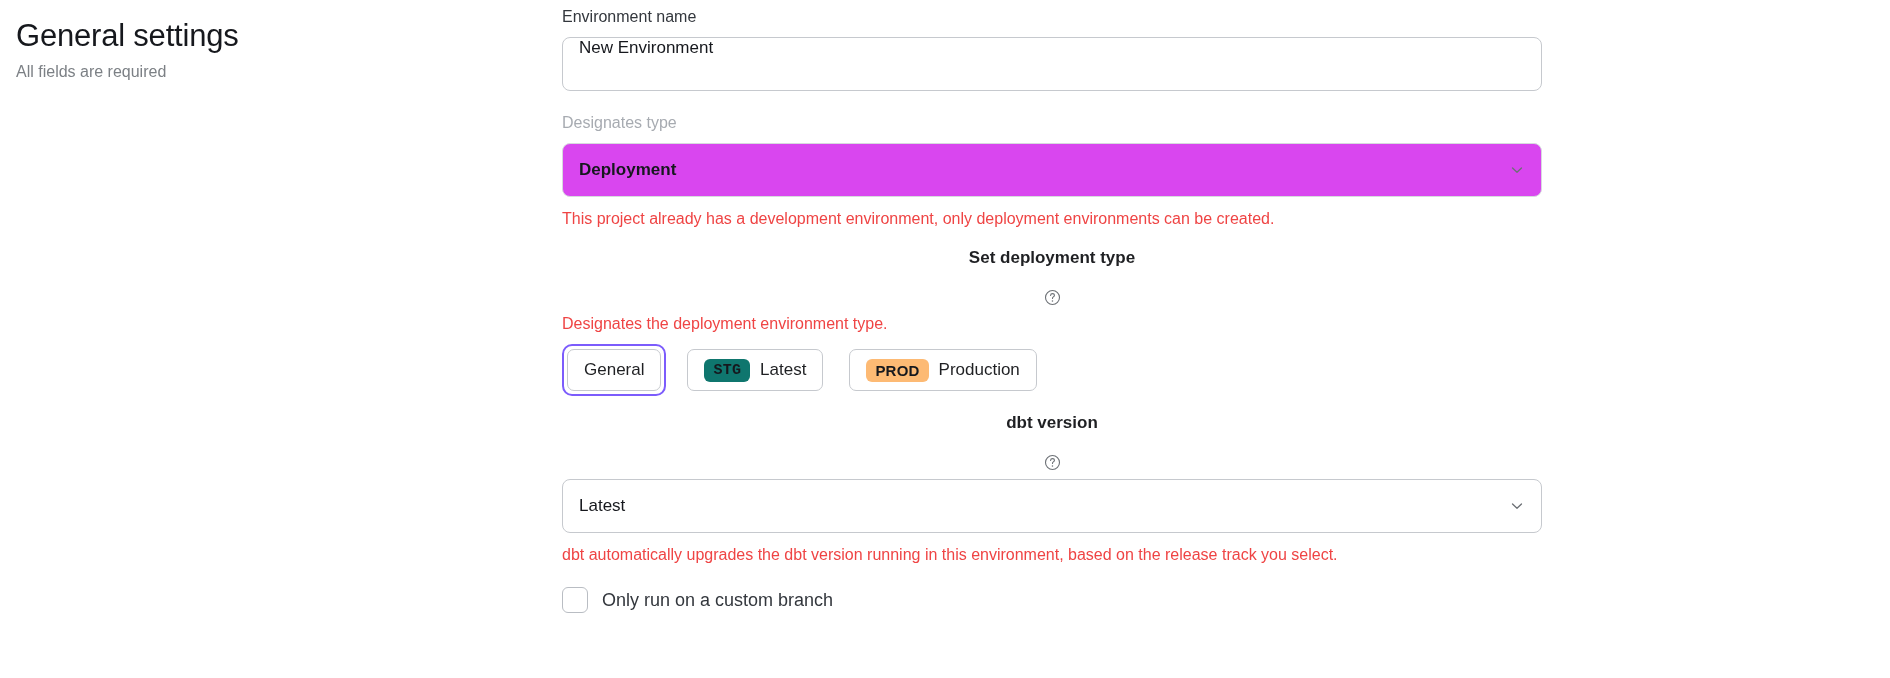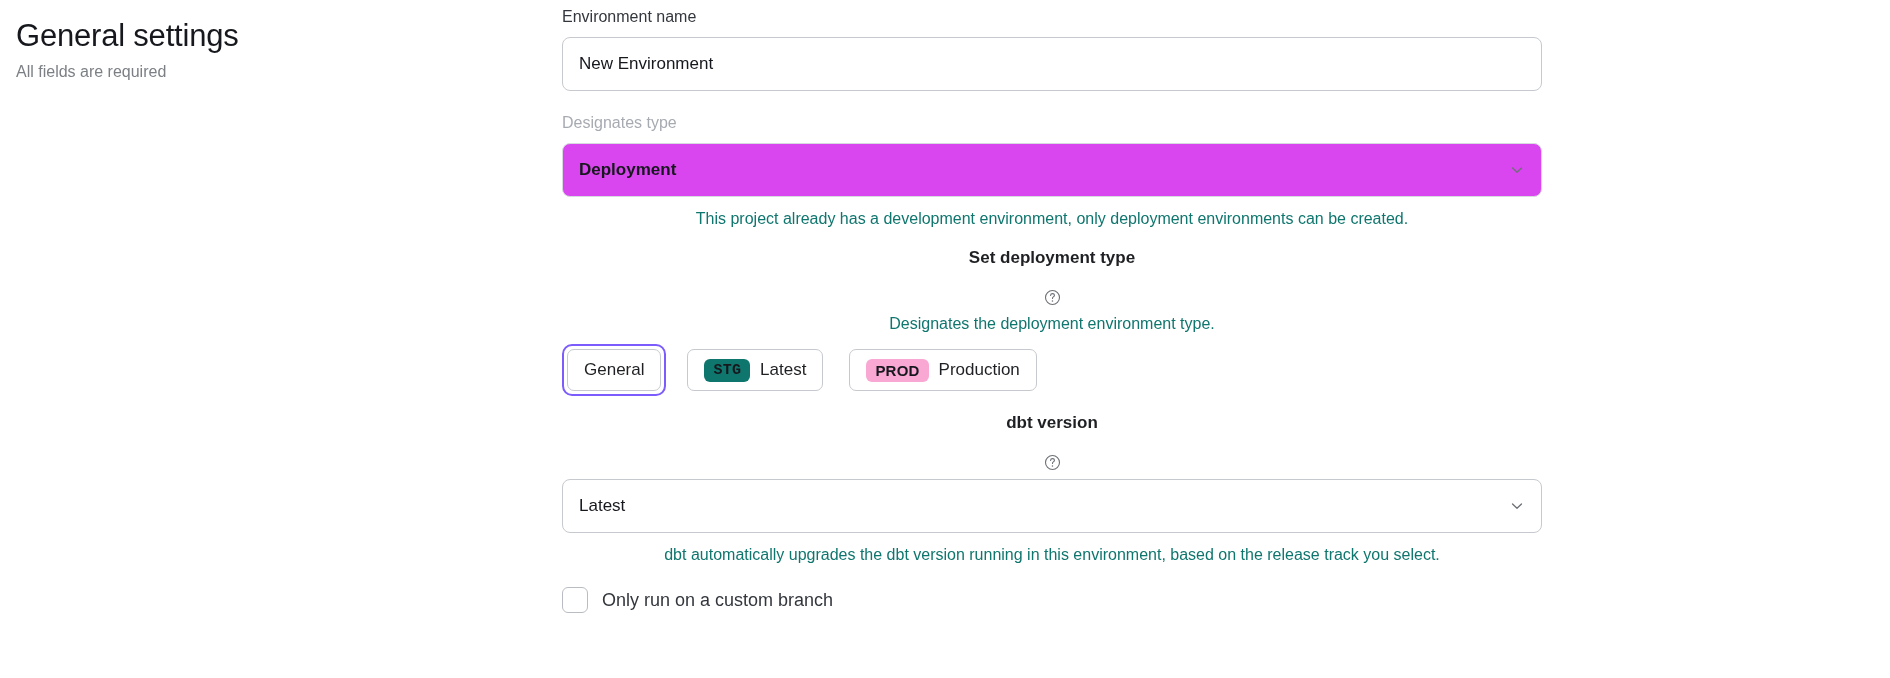--- a/index.html
+++ b/index.html
@@ -63,21 +63,21 @@
     color: #a7abb1;
   }
 
   .text-input {
     width: 980px;
     height: 54px;
     border: 1px solid #c6c9ce;
     border-radius: 8px;
     background: #ffffff;
     display: flex;
-    align-items: center;
+    align-items: flex-start;
     padding: 0 16px;
     font-size: 17px;
     color: #16181d;
   }
 
   .select-box {
     width: 980px;
     height: 54px;
     border: 1px solid #d7dade;
     border-radius: 8px;
@@ -98,22 +98,21 @@
   .chev {
     display: inline-flex;
     align-items: center;
     justify-content: center;
     color: #6c7075;
   }
 
   .helper-text {
     font-size: 16px;
     line-height: 24px;
-    color: #0f766e;
-    text-align: center;
+    color: #ef4444;
   }
 
   .gap-20 { height: 20px; }
   .gap-14 { height: 14px; }
   .gap-10 { height: 10px; }
   .gap-8  { height: 8px; }
   .gap-6  { height: 6px; }
 
   .section-head {
     display: flex;
@@ -162,21 +161,21 @@
   }
   .badge {
     font-size: 15px;
     font-weight: 700;
     letter-spacing: 0.2px;
     padding: 3px 9px;
     border-radius: 6px;
     color: #16181d;
   }
   .badge.stg { background: #0f766e; font-family: Liberation Mono, monospace; }
-  .badge.prod { background: #f9a8d4; }
+  .badge.prod { background: #fdba74; }
 
   .check-row {
     display: flex;
     align-items: center;
     gap: 14px;
   }
   .checkbox {
     width: 26px;
     height: 26px;
     border: 1px solid #b9bdc3;

